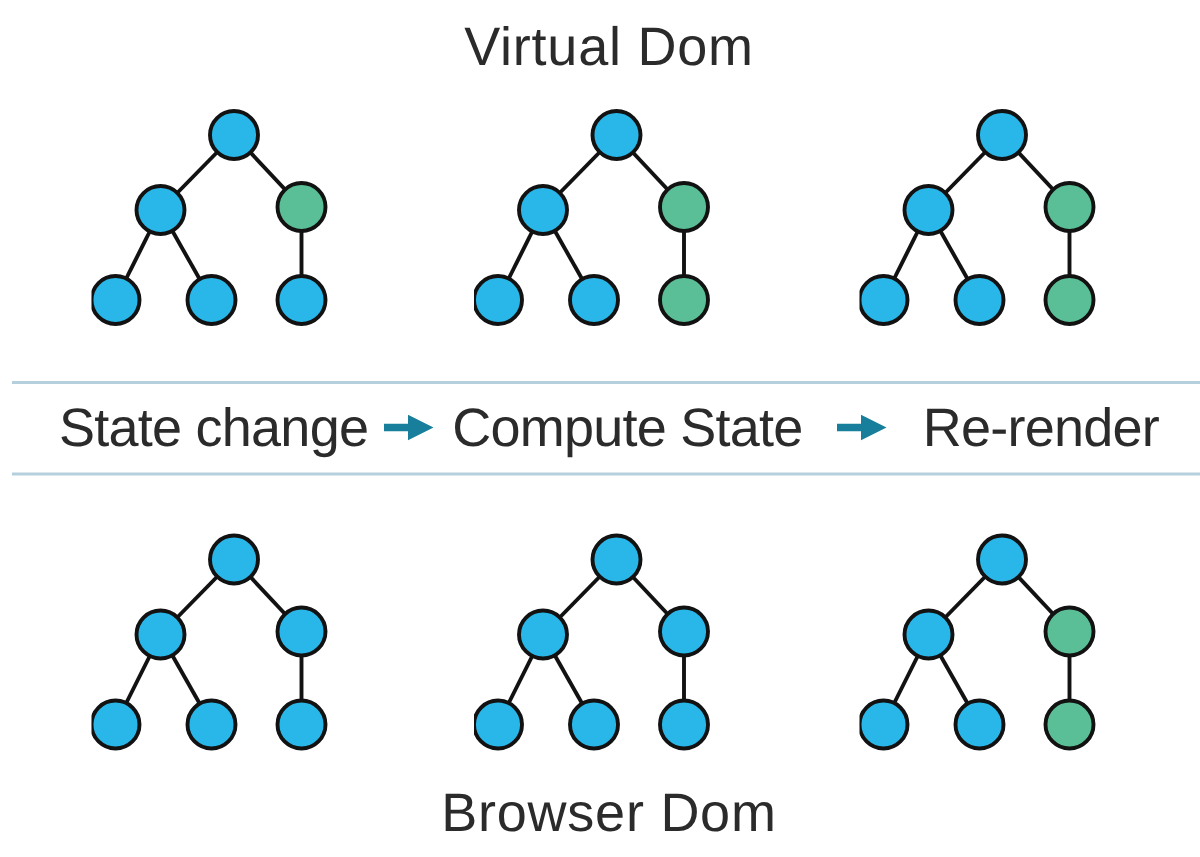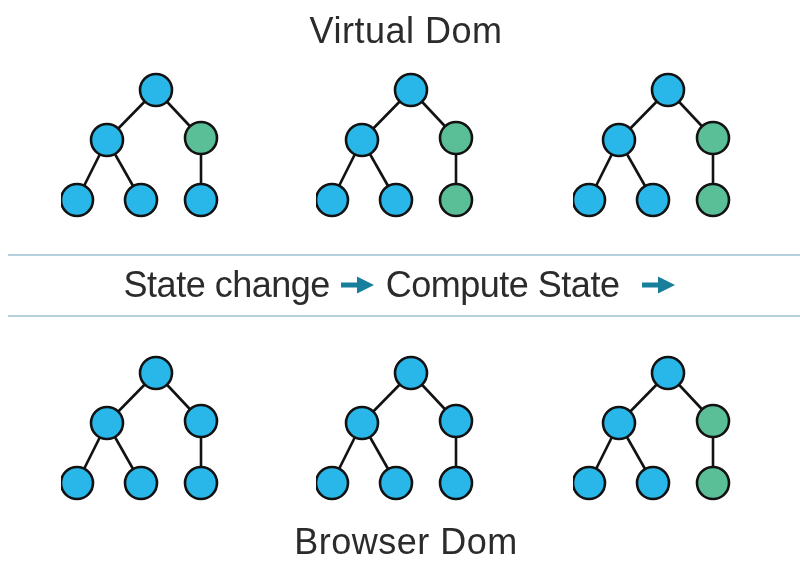--- a/index.html
+++ b/index.html
@@ -117,20 +117,21 @@
 
   <div id="pipeline">
     <span>State change</span>
     <svg class="arrow-icon" width="34" height="18" viewBox="0 0 34 18">
       <path d="M0 6.5 H17 V11.5 H0 Z M16 0.5 L33 9 L16 17.5 Z"></path>
     </svg>
     <span>Compute State</span>
     <svg class="arrow-icon arrow-wide" width="34" height="18" viewBox="0 0 34 18">
       <path d="M0 6.5 H17 V11.5 H0 Z M16 0.5 L33 9 L16 17.5 Z"></path>
     </svg>
+    <span>Re-render</span>
   </div>
 
   <div id="divider-bottom" class="divider"></div>
 
   <div id="browser-dom-row" class="tree-row">
       <svg width="160" height="150" viewBox="0 0 160 150" class="tree" style="left: 61px;">
         <line x1="95" y1="20" x2="46" y2="70" stroke="#121212" stroke-width="2.6"></line>
         <line x1="95" y1="20" x2="140" y2="68" stroke="#121212" stroke-width="2.6"></line>
         <line x1="46" y1="70" x2="16" y2="130" stroke="#121212" stroke-width="2.6"></line>
         <line x1="46" y1="70" x2="80" y2="130" stroke="#121212" stroke-width="2.6"></line>

